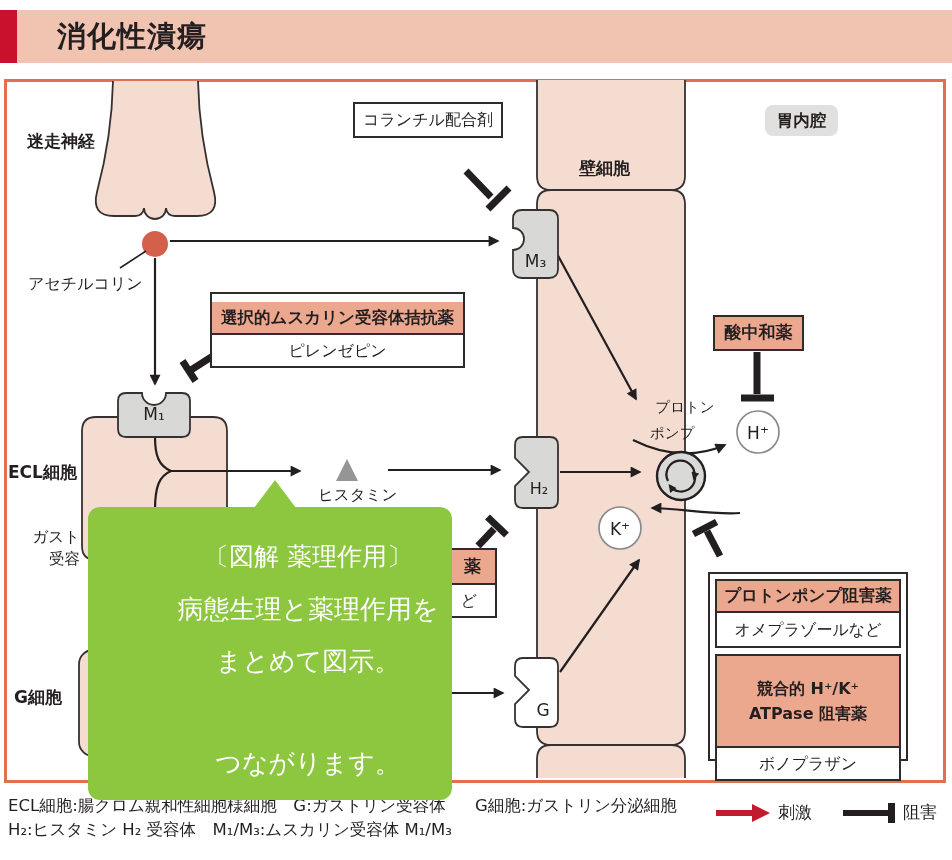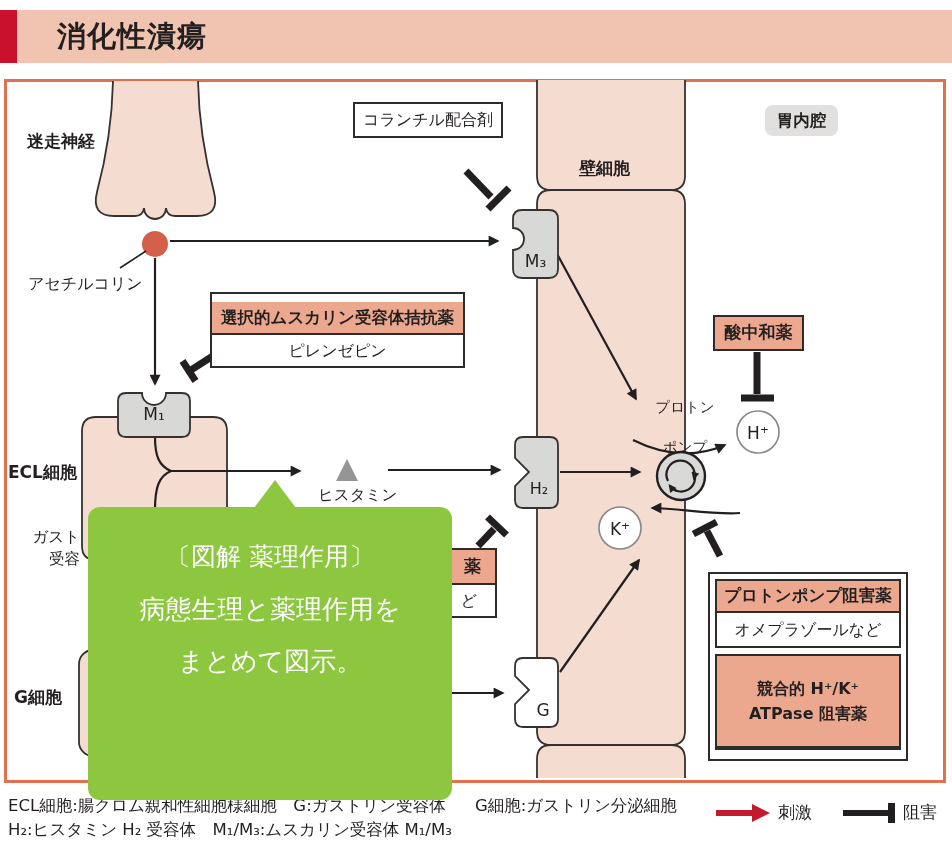--- a/index.html
+++ b/index.html
@@ -23,21 +23,21 @@
   .badge{position:absolute;background:#e2e0df;border-radius:8px;text-align:center;font-weight:700;}
   .solid-box{position:absolute;background:#eca88e;border:2.5px solid #2f2b2a;text-align:center;font-weight:700;box-sizing:border-box;}
   .compound{position:absolute;background:#fff;border:2px solid #2f2b2a;box-sizing:border-box;padding:5px;z-index:3;margin-top:19px;}
   .compound .drug-box2{border:2px solid #2f2b2a;margin-bottom:6px;}
   .compound .hd{background:#eca88e;border-bottom:2px solid #2f2b2a;text-align:center;font-weight:700;}
   .compound .bd{background:#fff;text-align:center;}
   
   .overlay{left:88px;top:507px;width:364px;height:293px;background:#8dc63f;border-radius:12px;z-index:5;}
   .overlay-tri{left:254px;top:480px;width:0;height:0;border-left:21px solid transparent;
                border-right:21px solid transparent;border-bottom:28px solid #8dc63f;z-index:5;}
-  .ov-line{position:absolute;left:88px;width:364px;text-align:center;color:#fff;font-size:26px;z-index:6;white-space:nowrap;}
+  .ov-line{position:absolute;left:88px;width:364px;text-align:center;color:#fff;font-size:26px;z-index:6;white-space:nowrap;padding-left:38px;}
   
   .legend{z-index:4;}
 </style>
 </head>
 <body>
 
 <div id="stage">
 
   <div class="abs titlebar"></div>
   <div class="abs title-accent"></div>
@@ -129,21 +129,21 @@
     <div class="lbl b" style="left:27px;top:130px;font-size:17px;">迷走神経</div>
     <div class="lbl" style="left:28px;top:274px;font-size:16px;">アセチルコリン</div>
     <div class="lbl b" style="left:579px;top:157px;font-size:17px;">壁細胞</div>
     <div class="badge" style="left:765px;top:105px;width:73px;height:31px;line-height:31px;font-size:16.5px;">胃内腔</div>
     <div class="lbl b" style="left:8px;top:461px;font-size:17px;">ECL細胞</div>
     <div class="lbl" style="left:306px;top:485px;font-size:15.5px;margin-left:12px;">ヒスタミン</div>
     <div class="lbl" style="left:28px;top:527px;width:52px;text-align:right;font-size:15.5px;">ガスト</div>
     <div class="lbl" style="left:28px;top:549px;width:52px;text-align:right;font-size:15.5px;">受容</div>
     <div class="lbl b" style="left:14px;top:686px;font-size:17px;">G細胞</div>
     <div class="lbl" style="left:650px;top:398px;width:70px;text-align:center;font-size:14.5px;">プロトン</div>
-    <div class="lbl" style="left:650px;top:438px;width:70px;text-align:center;font-size:14.5px;">ポンプ</div>
+    <div class="lbl" style="left:650px;top:424px;width:70px;font-size:14.5px;">ポンプ</div>
     <div class="lbl" style="left:513px;top:251px;width:45px;text-align:center;font-size:17px;">M₃</div>
     <div class="lbl" style="left:118px;top:404px;width:72px;text-align:center;font-size:17px;">M₁</div>
     <div class="lbl" style="left:522px;top:479px;width:34px;text-align:center;font-size:16px;">H₂</div>
     <div class="lbl" style="left:530px;top:700px;width:26px;text-align:center;font-size:17px;">G</div>
 
     <div class="drug-box" style="left:353px;top:102px;width:150px;">
       <div class="bd" style="font-size:16px;line-height:32px;height:32px;">コランチル配合剤</div>
     </div>
     <div class="drug-box" style="left:210px;top:292px;width:255px;">
       <div class="hd" style="font-size:16.5px;line-height:31px;height:31px;margin-top:8px;">選択的ムスカリン受容体拮抗薬</div>
@@ -158,29 +158,31 @@
     <div class="compound" style="left:708px;top:553px;width:200px;height:189px;">
       <div class="drug-box2">
         <div class="hd" style="font-size:16.5px;line-height:30px;height:30px;">プロトンポンプ阻害薬</div>
         <div class="bd" style="font-size:16px;line-height:33px;height:33px;">オメプラゾールなど</div>
       </div>
       <div class="drug-box2" style="margin-bottom:0;">
         <div class="hd" style="font-size:16px;line-height:25px;padding:20px 0;">
           <div>競合的 H⁺/K⁺</div>
           <div>ATPase 阻害薬</div>
         </div>
+        <div class="bd" style="font-size:16px;line-height:31px;height:31px;">ボノプラザン</div>
       </div>
     </div>
 
     <div class="lbl legend" style="left:8px;top:795px;font-size:16.5px;z-index:4;">ECL細胞:腸クロム親和性細胞様細胞　G:ガストリン受容体</div>
     <div class="lbl legend" style="left:475px;top:795px;font-size:16.5px;z-index:4;">G細胞:ガストリン分泌細胞</div>
     <div class="lbl legend" style="left:8px;top:819px;font-size:16.5px;z-index:4;">H₂:ヒスタミン H₂ 受容体　M₁/M₃:ムスカリン受容体 M₁/M₃</div>
     <div class="lbl legend" style="left:778px;top:801px;font-size:17px;z-index:4;">刺激</div>
     <div class="lbl legend" style="left:903px;top:801px;font-size:17px;z-index:4;">阻害</div>
   </div>
 
   <div class="abs overlay-tri"></div>
   <div class="abs overlay"></div>
   <div class="ov-line" style="top:540px;font-size:25px;">〔図解 薬理作用〕</div>
   <div class="ov-line" style="top:592px;">病態生理と薬理作用を</div>
   <div class="ov-line" style="top:644px;">まとめて図示。</div>
+  <div class="ov-line" style="top:746px;">つながります。</div>
 
 </div>
 
 </body></html>

